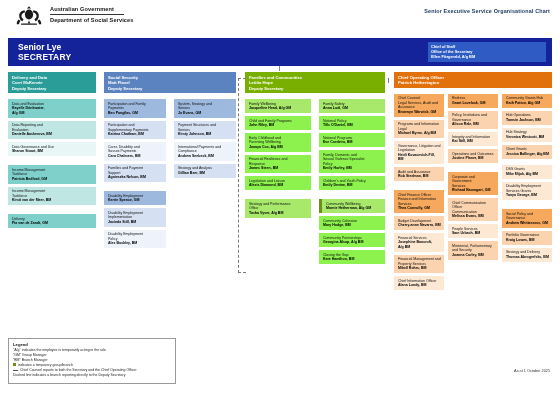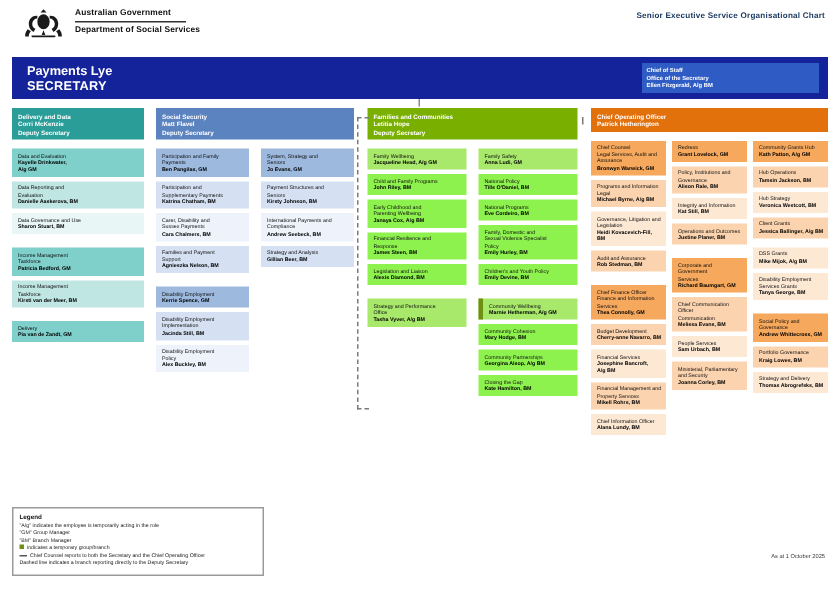--- a/index.html
+++ b/index.html
@@ -72,21 +72,21 @@
     </svg>
     <div class="govtext">
       <div class="l1">Australian Government</div>
       <div class="govline"></div>
       <div class="l2">Department of Social Services</div>
     </div>
     <div class="doctitle">Senior Executive Service Organisational Chart</div>
   </div>
 
   <div class="sec-banner">
-    <div class="sec-name">Payments Lye</div>
+    <div class="sec-name">Senior Lye</div>
     <div class="sec-role">SECRETARY</div>
     <div class="cos-box">
       <div>Chief of Staff</div>
       <div>Office of the Secretary</div>
       <div>Ellen Fitzgerald, A/g BM</div>
     </div>
   </div>
 
   <div class="ln" style="left:279px;top:66px;width:1px;height:5px;"></div>
 

